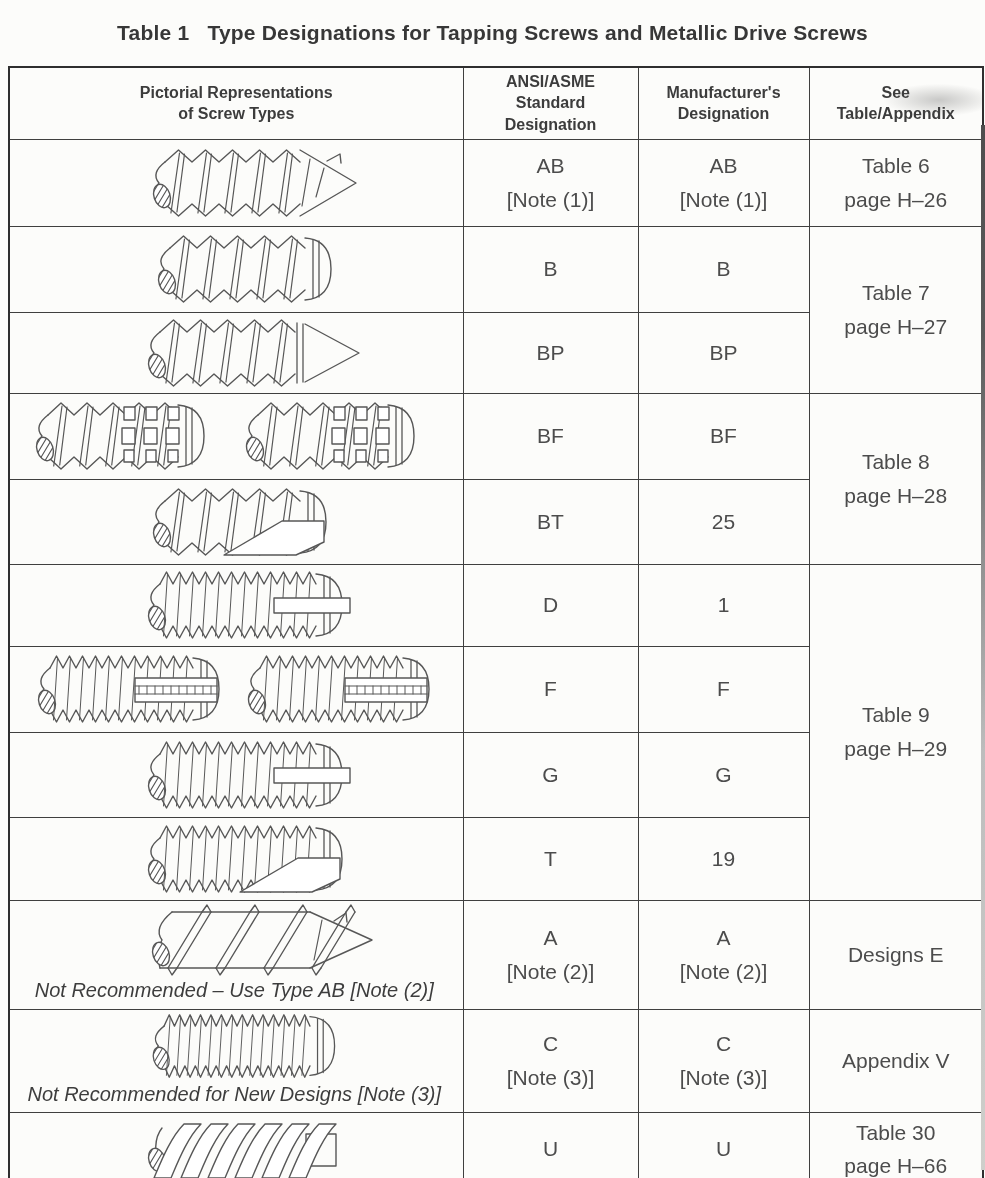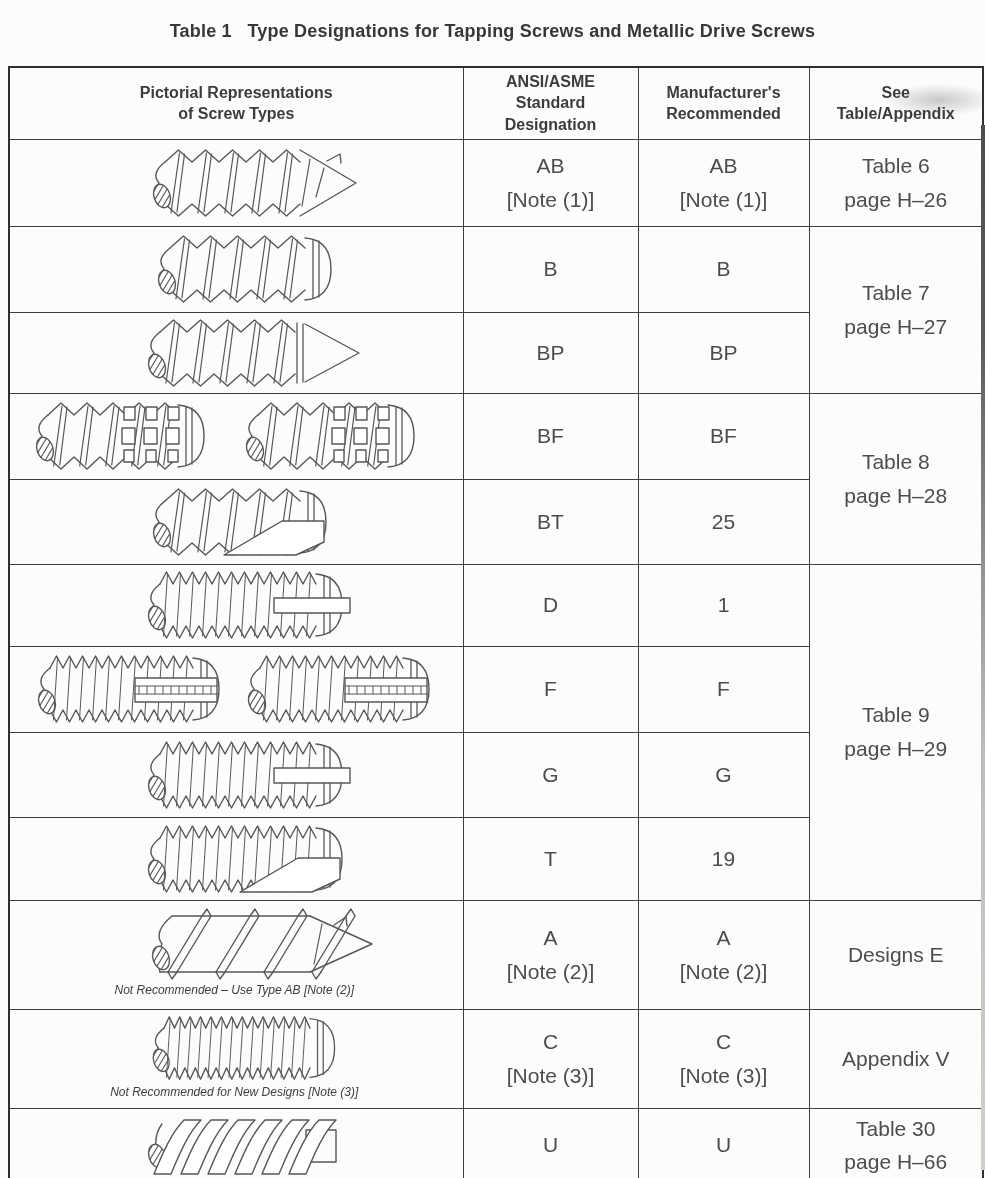--- a/index.html
+++ b/index.html
@@ -3,21 +3,21 @@
 <meta charset="utf-8">
 <style>
   html,body { margin:0; padding:0; background:#e8e8e4; }
   .page {
     position:relative; width:985px; height:1178px; margin:0 auto;
     background:#fcfcfa; overflow:hidden;
     font-family:"Liberation Sans", sans-serif;
   }
   .title {
     position:absolute; top:21px; left:0; width:985px;
-    text-align:center; font-size:18px; font-weight:bold; color:#373737;
+    text-align:center; font-size:21px; font-weight:bold; color:#373737;
     white-space:pre; letter-spacing:.2px; margin:0;
   }
   table.main {
     position:absolute; left:8px; top:66px; width:974px;
     border-collapse:collapse; table-layout:fixed;
     border:2.5px solid #2f2f2f;
   }
   table.main td, table.main th { border:1.5px solid #3f3f3f; padding:0; }
   th.hdr {
     text-align:center; vertical-align:middle;
@@ -26,21 +26,21 @@
   }
   td.val {
     text-align:center; vertical-align:middle;
     font-size:21px; color:#4c4c4c;
     white-space:pre-line; line-height:1.6;
   }
   td.pic { text-align:center; vertical-align:middle; }
   td.pic svg { display:block; margin:0 auto; }
   .picwrap { display:flex; flex-direction:column; align-items:center; justify-content:flex-end; }
   .caption {
-    font-style:italic; font-size:12px; color:#3d3d3d;
+    font-style:italic; font-size:20px; color:#3d3d3d;
     margin:1px 4px 6px 0; text-align:center; white-space:pre;
   }
   
   .edge-strip {
     position:absolute; right:0; top:125px; width:4px; height:1045px;
     background:linear-gradient(to bottom,#4e4e4e 0%,#5a5a5a 20%,#8d8d8d 40%,#bdbdbd 60%,#cfcfcb 100%);
   }
   .hdr-shadow {
     position:absolute; left:884px; top:84px; width:100px; height:32px;
     background:radial-gradient(ellipse at 55% 50%, rgba(80,80,80,.30), rgba(80,80,80,0) 72%);
@@ -62,21 +62,21 @@
     </colgroup>
 
     <tbody>
         <tr style="height:72px">
       <th class="hdr">Pictorial Representations
 of Screw Types</th>
       <th class="hdr">ANSI/ASME
 Standard
 Designation</th>
       <th class="hdr">Manufacturer's
-Recommended</th>
+Designation</th>
       <th class="hdr">See
 Table/Appendix</th>
     </tr>
 
     <tr style="height:87px">
       <td class="pic">
         <svg viewBox="0 0 454 76" width="454" height="76">
               <defs>
                 <clipPath id="hc0">
                   <ellipse cx="152" cy="51" rx="8" ry="12" transform="rotate(-18 152 51)"></ellipse>

